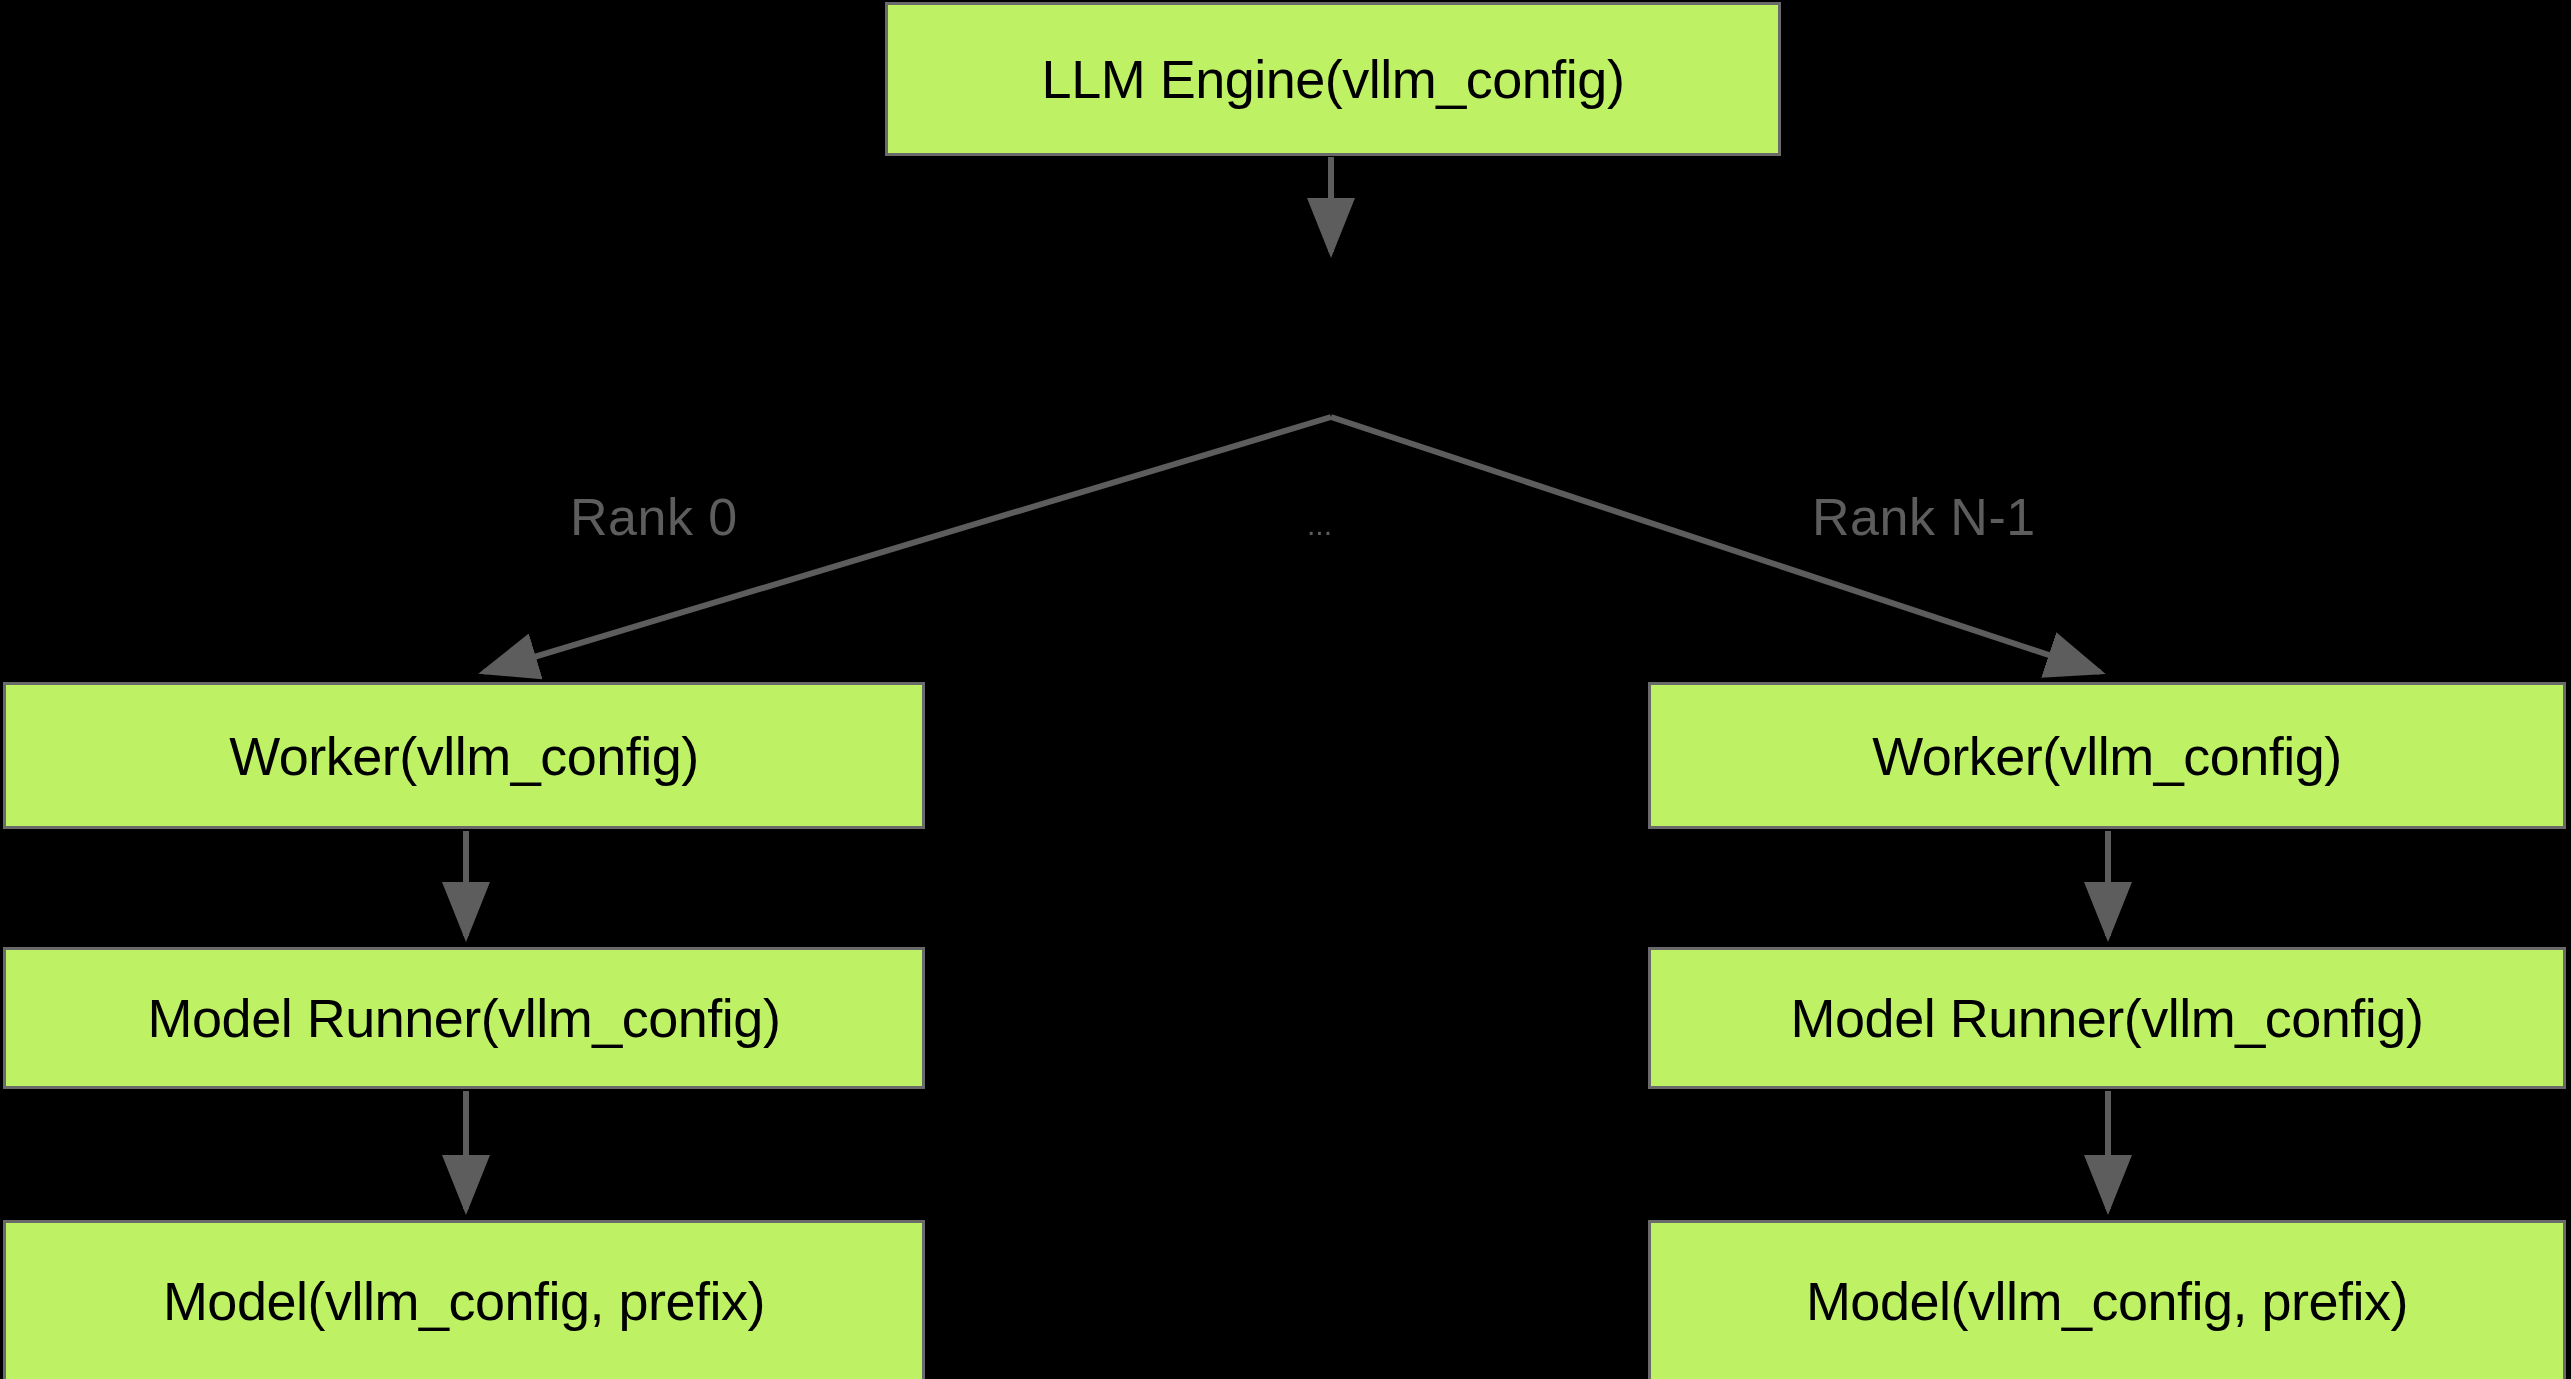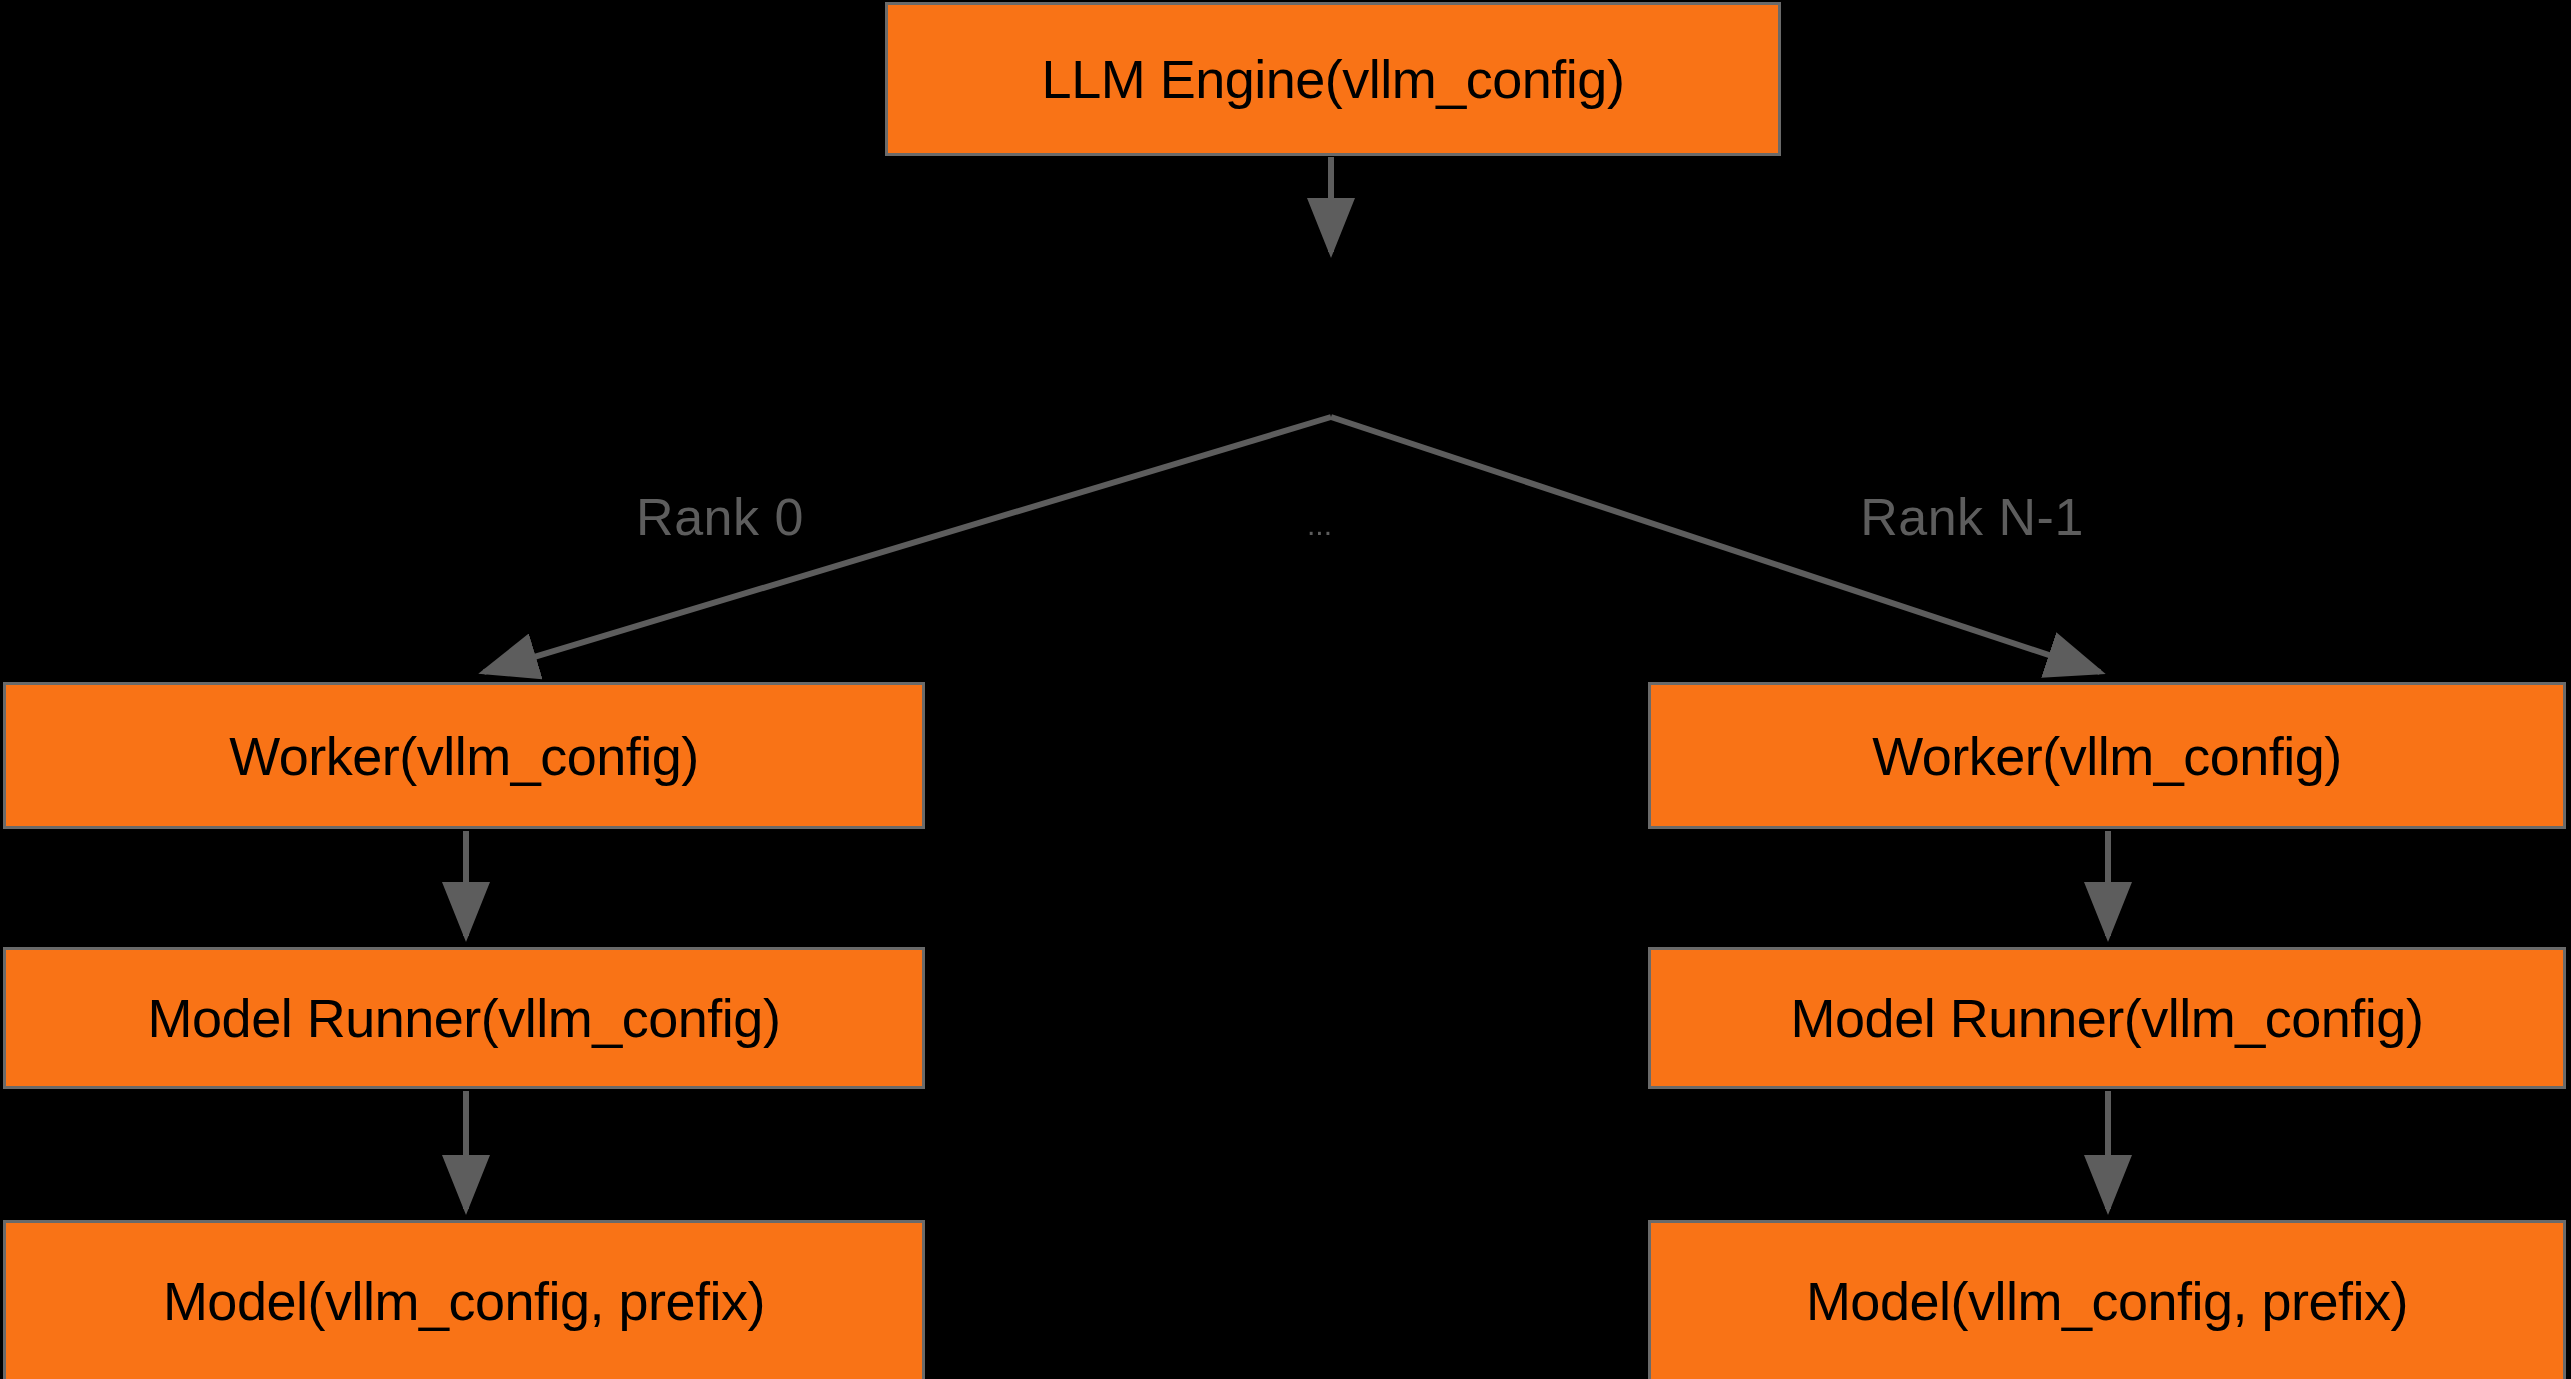--- a/index.html
+++ b/index.html
@@ -14,41 +14,41 @@
   #canvas {
     position: relative;
     width: 2571px;
     height: 1379px;
     background: #000000;
     overflow: hidden;
   }
   .node {
     position: absolute;
     box-sizing: border-box;
-    background: #f97316;
+    background: #bef264;
     border: 3px solid #6a6a6a;
     display: flex;
     align-items: center;
     justify-content: center;
     color: #000000;
     font-family: "Liberation Sans", sans-serif;
     font-size: 54px;
     font-weight: 400;
     letter-spacing: -0.5px;
     white-space: nowrap;
   }
   .edge-label {
     position: absolute;
     color: #5d5d5d;
     font-family: "Liberation Sans", sans-serif;
     font-size: 52px;
     font-weight: 400;
     letter-spacing: 0.5px;
     white-space: nowrap;
-    text-align: center;
+    text-align: left;
   }
   .ellipsis-label {
     position: absolute;
     color: #5d5d5d;
     font-family: "Liberation Sans", sans-serif;
     font-size: 30px;
     line-height: 10px;
     white-space: nowrap;
   }
   svg.edges {

